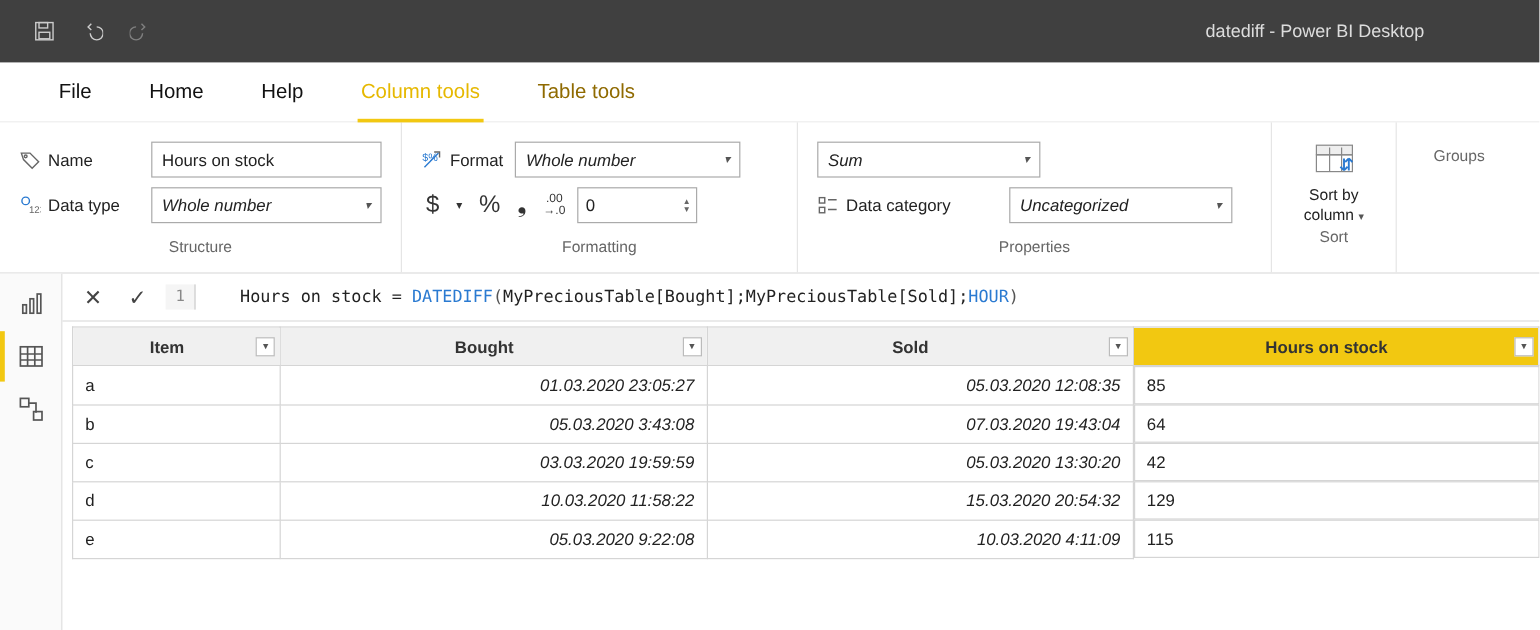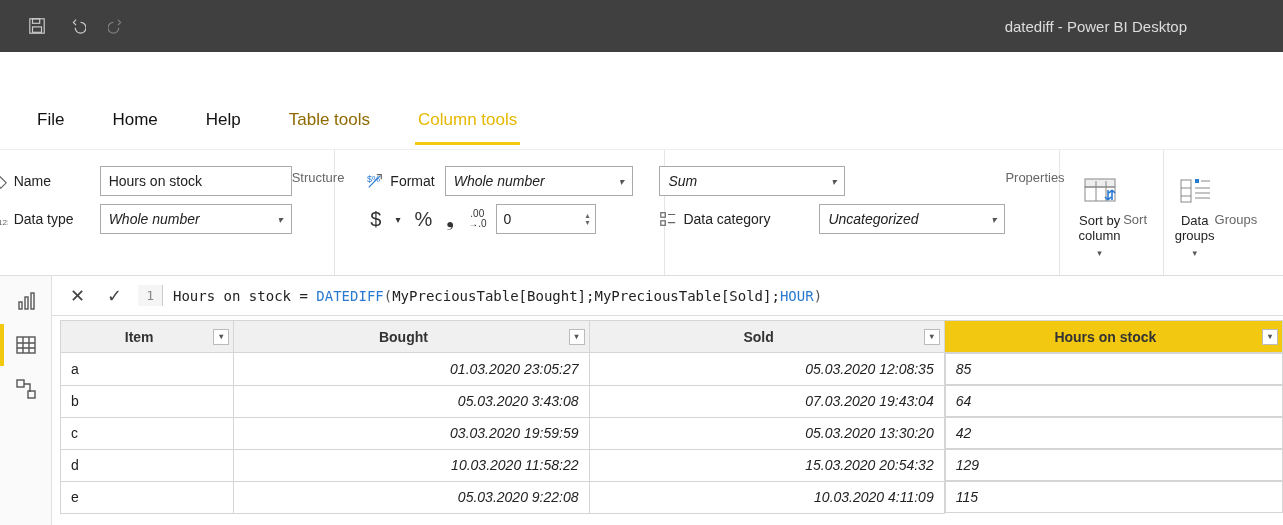--- a/index.html
+++ b/index.html
@@ -24,44 +24,43 @@
   }
   .titlebar .qat { display:flex; gap:22px; align-items:center; }
   .titlebar .title { position:absolute; left:50%; right:0; text-align:right; padding-right:96px; top:50%; transform:translateY(-50%); font-size:15px; }
   .icon-save, .icon-undo, .icon-redo { width:18px; height:18px; display:inline-flex; }
   .icon-save svg, .icon-undo svg, .icon-redo svg { stroke:#ccc; fill:none; stroke-width:1.3; }
   .icon-redo svg { opacity:.45; }
 
   
   .menubar {
     height: 50px;
-    display:flex; align-items:flex-start; gap:46px;
-    padding-left:36px;
+    display:flex; align-items:flex-end; gap:46px;
+    padding-left:48px;
     font-size:17px;
     color:#111;
     border-bottom:1px solid #eee;
-    margin-top:48px;
   }
   .menubar .tab { cursor:pointer; padding:10px 1px 14px; position:relative; }
   .menubar .tab.sub { color:#8f6a00; }
   .menubar .tab.active { color:#e6b800; font-weight:500; }
   .menubar .tab.active::after {
     content:""; position:absolute; left:-2px; right:-2px; bottom:-1px;
     height:3px; background:#f2c811;
   }
 
   
   .ribbon {
     display:flex; align-items:stretch;
     border-bottom:1px solid #ddd;
     height:126px;
   }
   .group {
     border-right:1px solid #e5e5e5;
-    display:flex; flex-direction:row; justify-content:center;
+    display:flex; flex-direction:column; justify-content:flex-start;
     padding:16px 16px 6px;
   }
   .group-label { text-align:center; font-size:13px; color:#666; padding-top:4px; }
   .row { display:flex; align-items:center; gap:10px; margin-bottom:8px;}
   .field-label { display:flex; align-items:center; gap:6px; font-size:14px; color:#222;}
   .textbox, .combo {
     border:1px solid #aaa; background:#fff; height:30px; padding:0 8px;
     font-size:14px; display:flex; align-items:center; justify-content:space-between;
     gap:6px;
   }
@@ -93,21 +92,21 @@
   .rail svg { stroke:#555; fill:none; stroke-width:1.4; }
 
   
   .content { flex:1; display:flex; flex-direction:column; }
   .formula {
     display:flex; align-items:center; height:40px; border-bottom:1px solid #ddd;
     padding:0 12px; gap:10px;
   }
   .formula .fbtn { font-size:18px; color:#444; padding:0 6px; cursor:pointer; }
   .formula .ln { background:#f5f5f5; border-right:1px solid #ccc; color:#888; font:13px/1 Consolas,monospace; padding:4px 8px; }
-  .formula .expr { font:14px/1 Consolas,monospace; flex:1; white-space:pre; }
+  .formula .expr { font:14px/1 Consolas,monospace; flex:1; white-space:pre;margin-left:27px; }
   .tok-fn { color:#2a7ad1; }
   .tok-kw { color:#2a7ad1; }
   .tok-p  { color:#555; }
 
   
   .grid { border-collapse:collapse; margin:4px 0 14px 8px; font-size:14px; }
   .grid th, .grid td { border:1px solid #d5d5d5; height:32px; }
   .grid th {
     background:#f0f0f0; font-weight:600; color:#333; position:relative;
     text-align:center; padding:0 26px 0 10px;
@@ -115,21 +114,21 @@
   .grid th.sel { background:#f2c811; }
   .grid th .fdrop {
     position:absolute; right:4px; top:50%; transform:translateY(-50%);
     width:16px; height:16px; border:1px solid #bbb; background:#fff;
     display:flex; align-items:center; justify-content:center; font-size:8px; color:#555;
   }
   .grid th.sel .fdrop { background:#fff; }
   .grid td { padding:0 10px; }
   .grid td.item { font-style:normal; }
   .grid td.dt { font-style:italic; text-align:right; color:#222; }
-  .grid td.num { font-style:italic; text-align:right; border:1px solid #d5d5d5; width:auto; }
+  .grid td.num { text-align:right; border:1px solid #d5d5d5; width:auto; }
   .c-item  { width:82px; }
   .c-date  { width:168px; }
   .c-hours { width:160px; }
 </style>
 </head>
 <body>
 
 <div class="titlebar">
   <div class="qat">
     <span class="icon-save">
@@ -152,22 +151,22 @@
         </svg>
     </span>
   </div>
   <div class="title">datediff - Power BI Desktop</div>
 </div>
 
 <div class="menubar">
   <div class="tab">File</div>
   <div class="tab">Home</div>
   <div class="tab">Help</div>
+  <div class="tab sub active">Column tools</div>
   <div class="tab sub">Table tools</div>
-  <div class="tab sub active">Column tools</div>
 </div>
 
 <div class="ribbon">
 
   <div class="group" style="width:335px">
     <div>
       <div class="row">
         <span class="field-label" style="width:100px">
           <span class="icn">
             <svg viewBox="0 0 20 20">
@@ -229,20 +228,21 @@
         </span>
         <div class="num">
           <span>0</span>
           <span class="spin">
               <span>▴</span>
               <span>▾</span>
             </span>
         </div>
       </div>
     </div>
+    <div class="group-label">Formatting</div>
   </div>
 
   <div class="group" style="width:395px">
     <div>
       <div class="row">
         <div class="combo wide-combo">
           <span>Sum</span>
             <span class="caret">▾</span>
         </div>
       </div>
@@ -276,31 +276,20 @@
             <path d="M24 5v20" stroke="#888"></path>
             <path d="M26 14v10m0 0l-3-3m3 3l3-3M30 24V14m0 0l-3 3m3-3l3 3" stroke="#2a7ad1" stroke-width="1.6"></path>
           </svg>
       </span>
       <span><span>Sort by</span><br><span>column</span> <span class="drop">▾</span></span>
     </div>
     <div class="group-label">Sort</div>
   </div>
 
   <div class="group" style="width:104px;align-items:center;border-right:none">
-    <div class="big-btn">
-      <span class="ic">
-        <svg viewBox="0 0 36 30">
-            <rect x="4" y="4" width="10" height="22" fill="none" stroke="#888"></rect>
-            <path d="M4 12h10M4 20h10" stroke="#888"></path>
-            <rect x="18" y="3" width="4" height="4" fill="#2a7ad1" stroke="none"></rect>
-            <path d="M24 5h9M18 12h15M18 17h15M18 22h15" stroke="#888"></path>
-          </svg>
-      </span>
-      <span><span>Data</span><br><span>groups</span> <span class="drop">▾</span></span>
-    </div>
     <div class="group-label">Groups</div>
   </div>
 </div>
 
 <div class="body-area">
 
   <div class="rail">
     <div class="view">
       <svg viewBox="0 0 22 22">
           <rect x="4" y="12" width="3" height="7"></rect>

